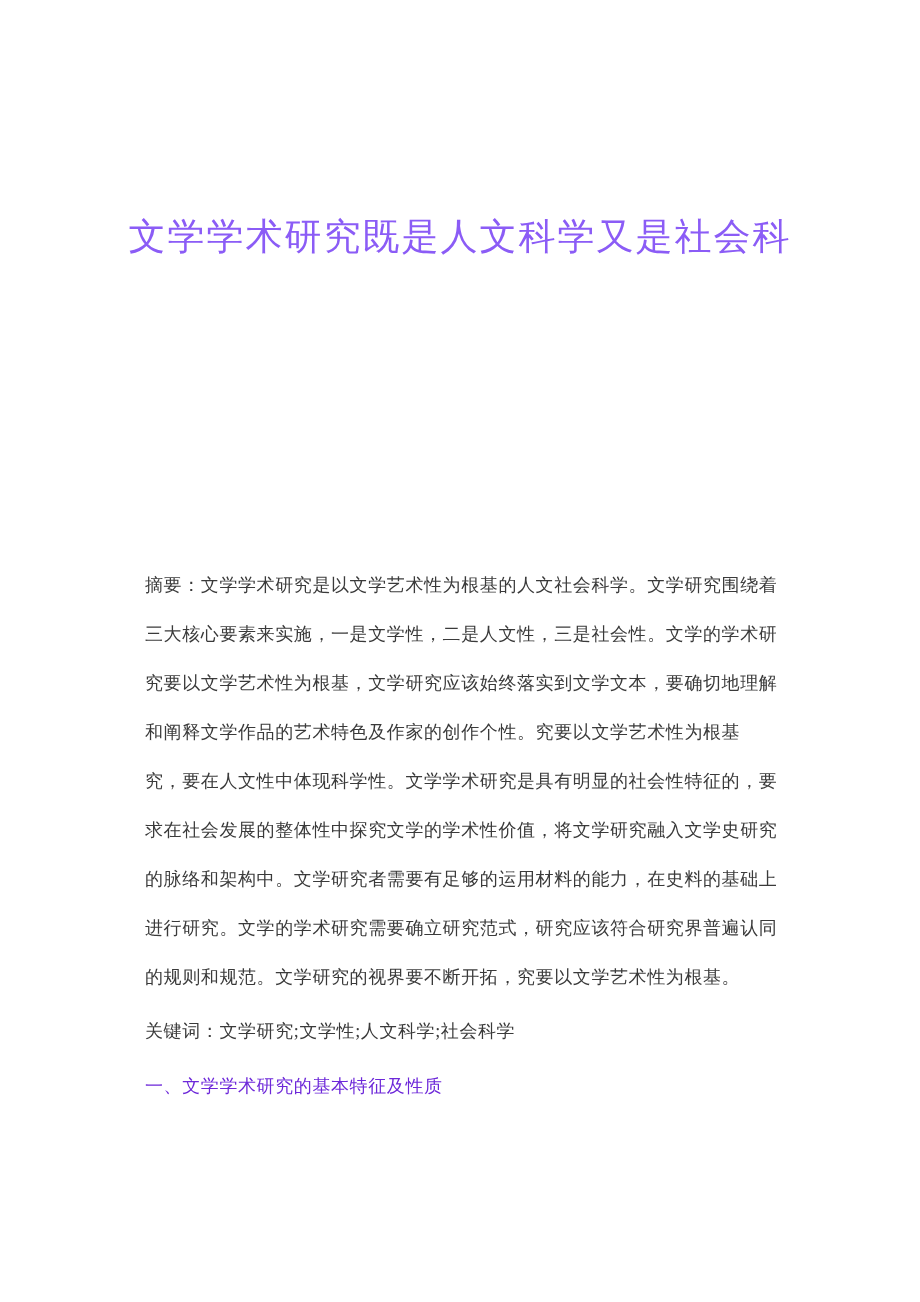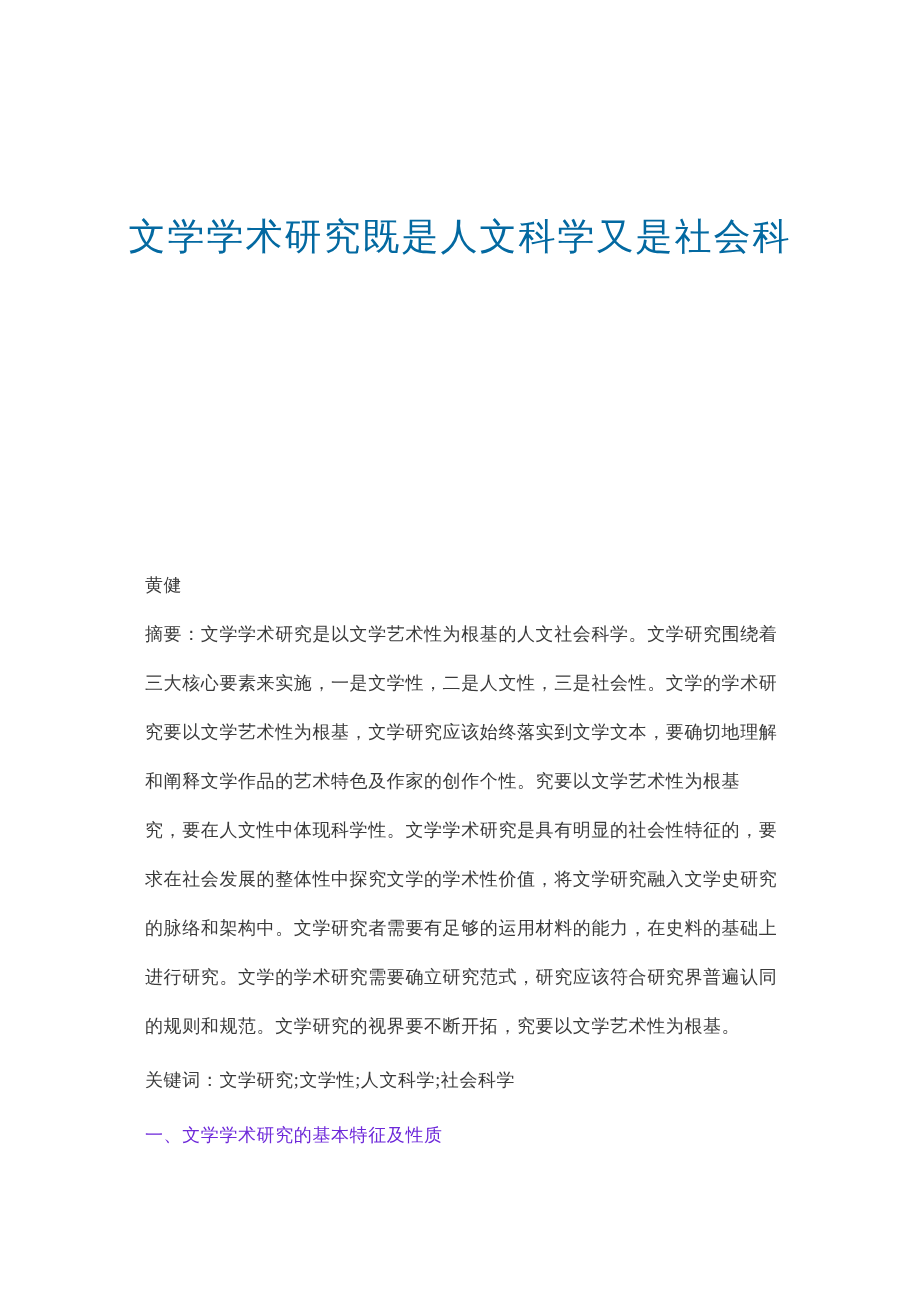--- a/index.html
+++ b/index.html
@@ -21,21 +21,21 @@
   }
   .doc-title {
     position: absolute;
     top: 186px;
     left: 60px;
     right: 60px;
     text-align: center;
     font-size: 37px;
     line-height: 101px;
     letter-spacing: 2px;
-    color: #0369a1;
+    color: #8b5cf6;
     font-weight: 500;
   }
   .doc-body {
     position: absolute;
     top: 561px;
     left: 145px;
     right: 138px;
     font-size: 18px;
     line-height: 49px;
     letter-spacing: 0.6px;
@@ -56,21 +56,20 @@
 </head>
 <body>
 
 <div class="doc-page">
 
   <div class="doc-title">
     <div class="title-line">文学学术研究既是人文科学又是社会科</div>
   </div>
 
   <div class="doc-body">
-    <div class="line author-line">黄健</div>
 
     <div class="line">摘要：文学学术研究是以文学艺术性为根基的人文社会科学。文学研究围绕着</div>
     <div class="line">三大核心要素来实施，一是文学性，二是人文性，三是社会性。文学的学术研</div>
     <div class="line">究要以文学艺术性为根基，文学研究应该始终落实到文学文本，要确切地理解</div>
     <div class="line">和阐释文学作品的艺术特色及作家的创作个性。究要以文学艺术性为根基</div>
     <div class="line">究，要在人文性中体现科学性。文学学术研究是具有明显的社会性特征的，要</div>
     <div class="line">求在社会发展的整体性中探究文学的学术性价值，将文学研究融入文学史研究</div>
     <div class="line">的脉络和架构中。文学研究者需要有足够的运用材料的能力，在史料的基础上</div>
     <div class="line">进行研究。文学的学术研究需要确立研究范式，研究应该符合研究界普遍认同</div>
     <div class="line">的规则和规范。文学研究的视界要不断开拓，究要以文学艺术性为根基。</div>

